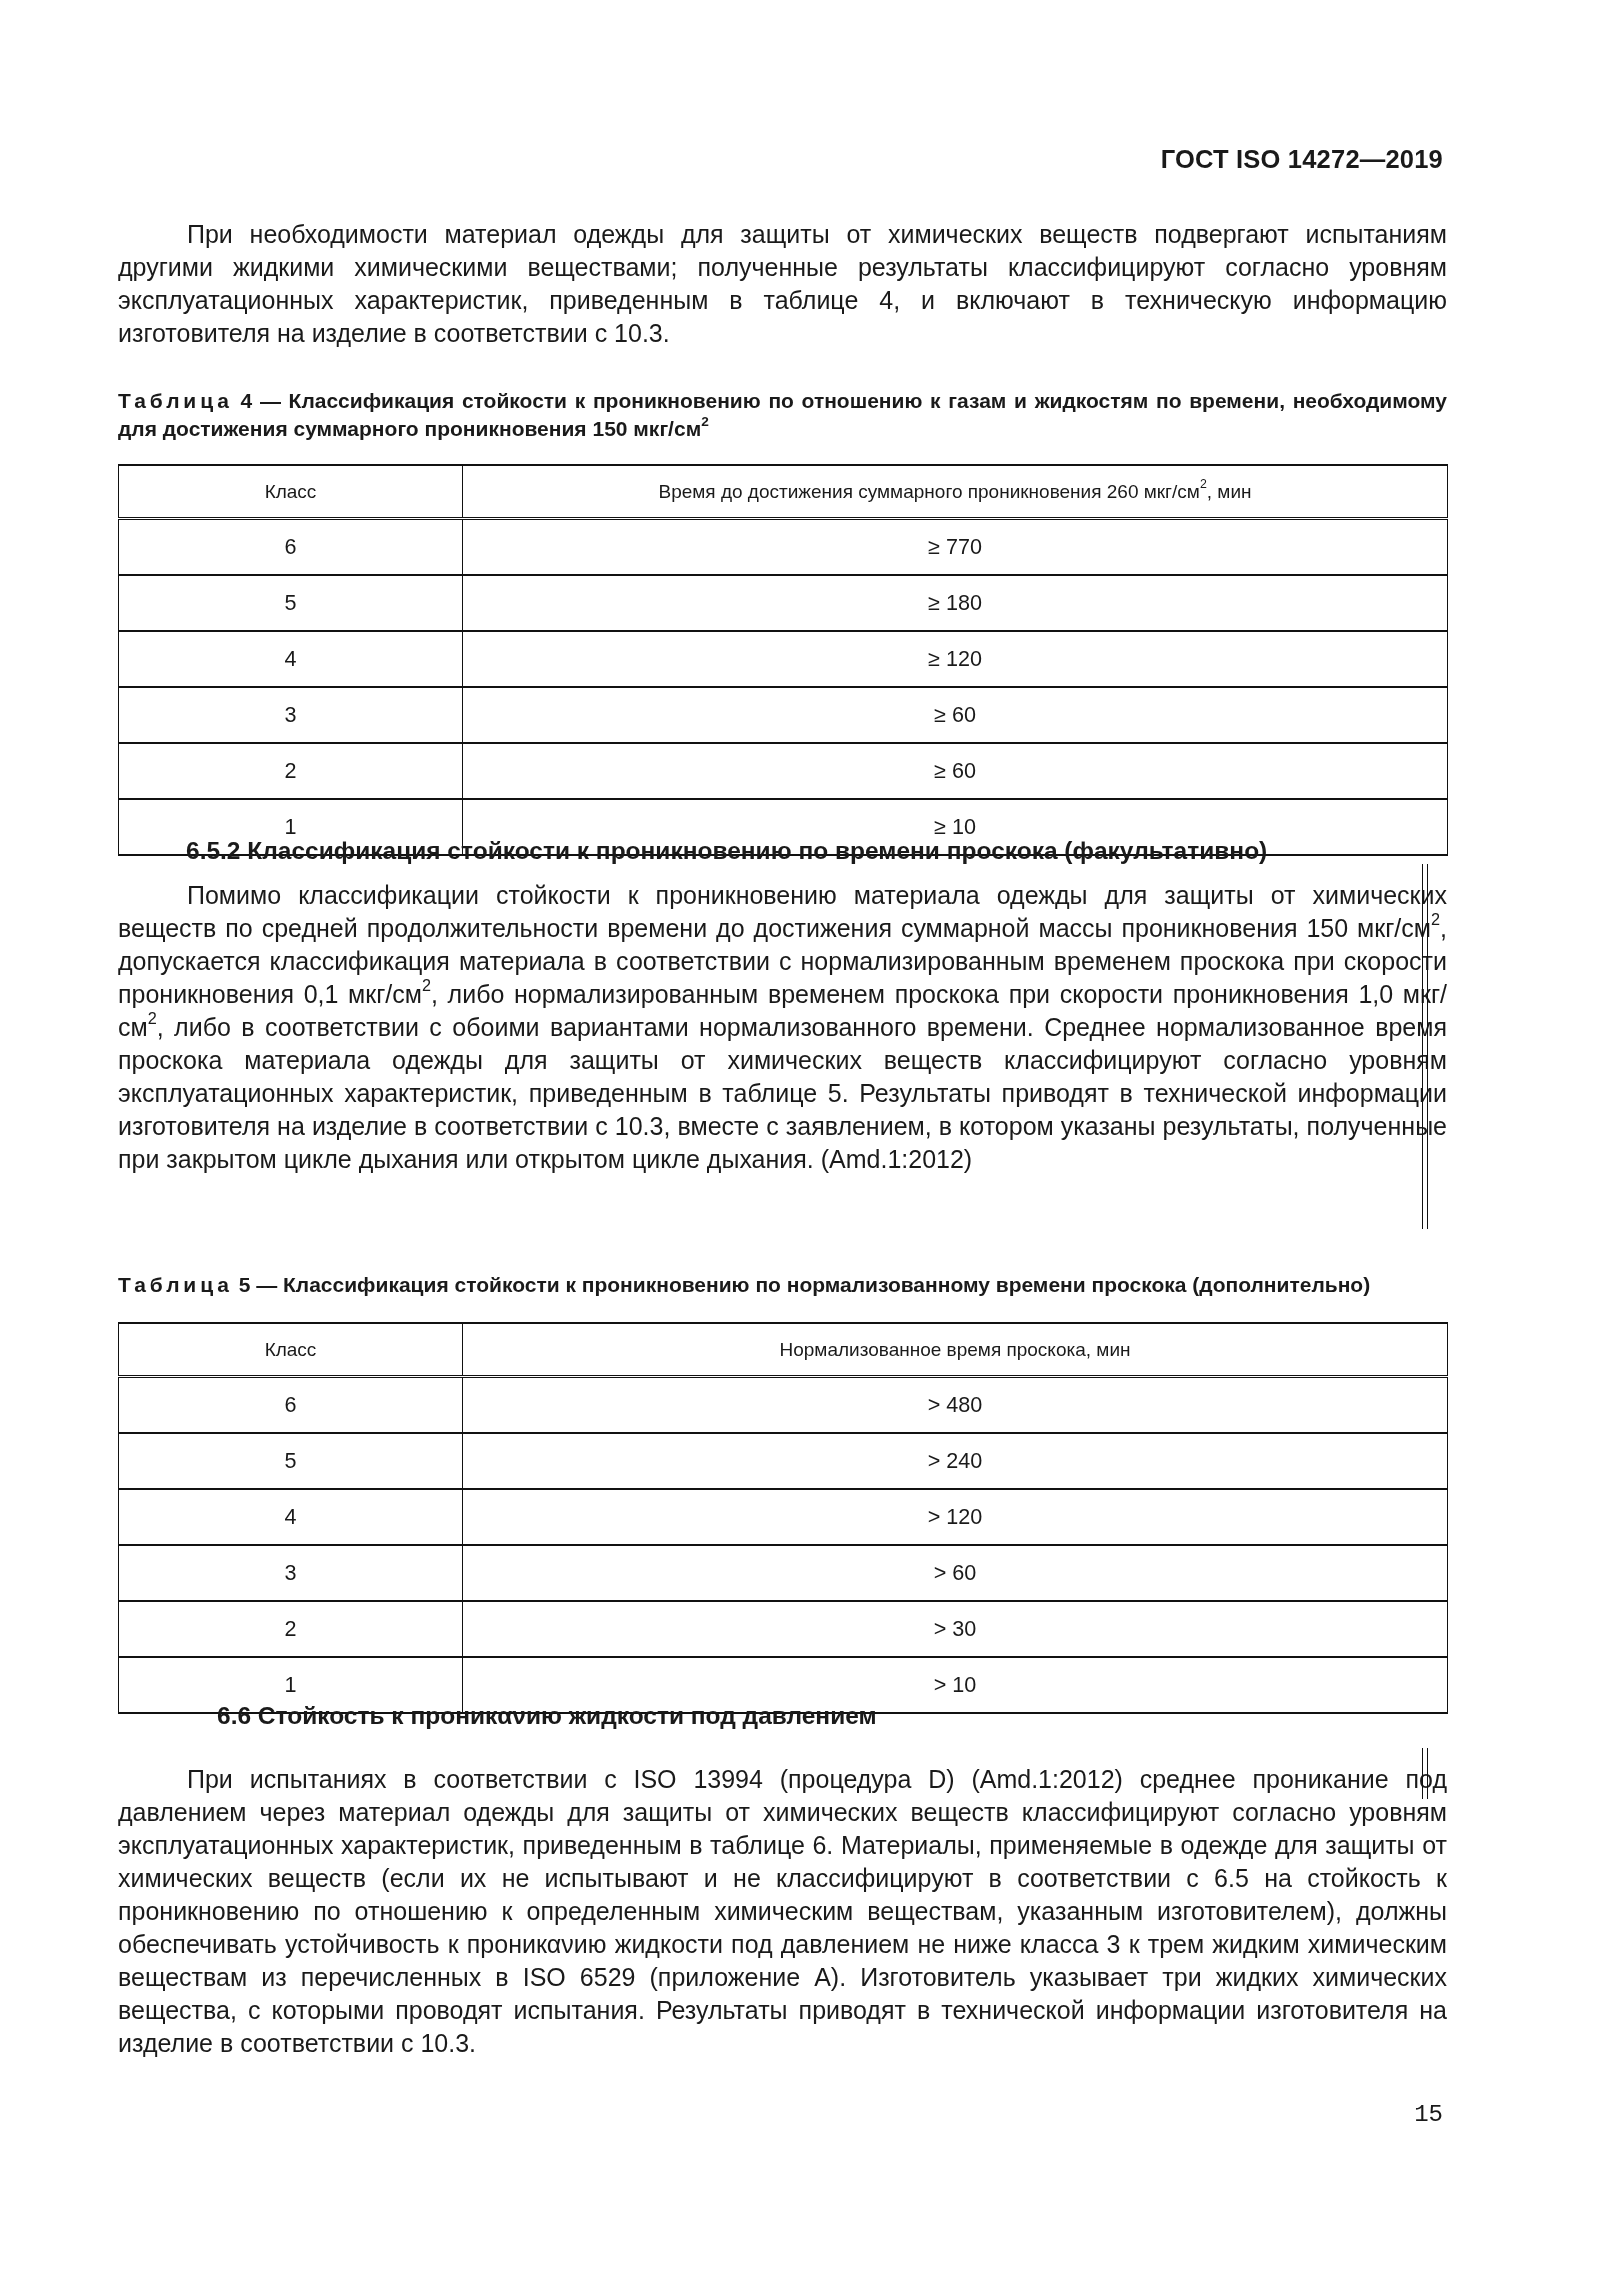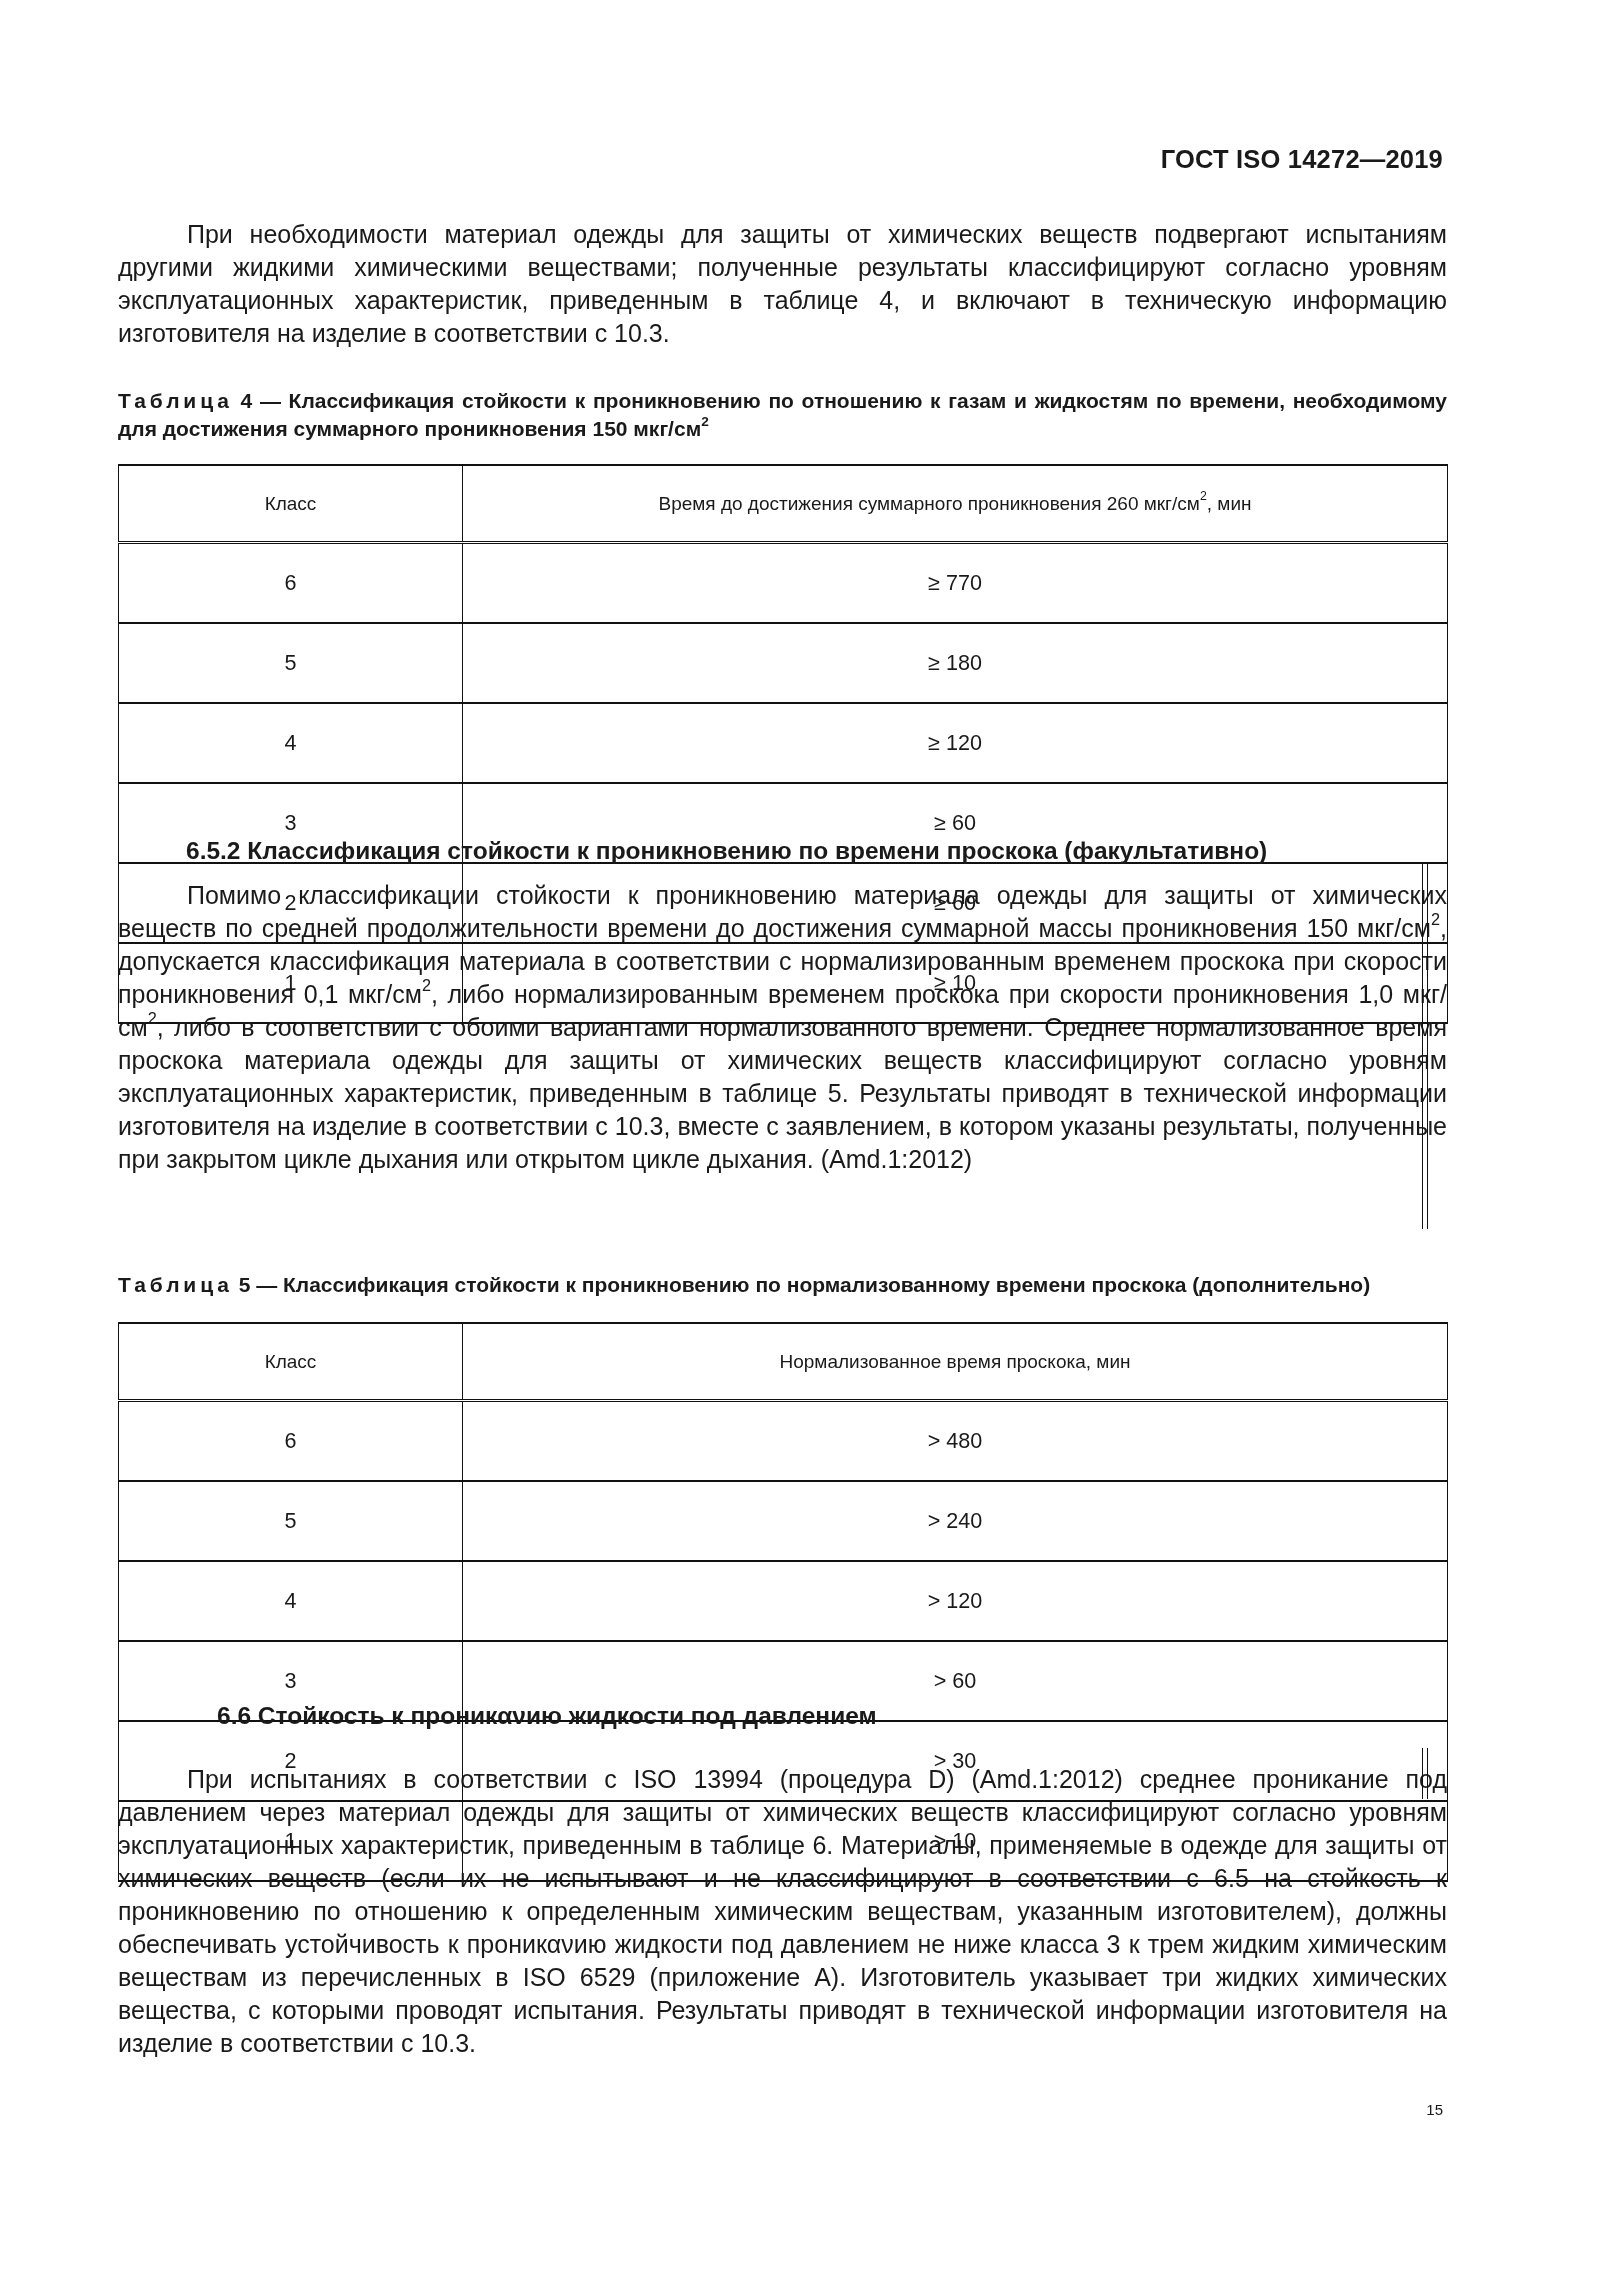--- a/index.html
+++ b/index.html
@@ -25,33 +25,33 @@
     .heading {
       position: absolute; left: 186px; font-weight: bold; font-size: 24.5px;
     }
     table.gost {
       position: absolute; left: 118px; width: 1330px;
       border-collapse: collapse; font-size: 21.6px;
     }
     table.gost td, table.gost th {
       border-left: 1.5px solid #111; border-right: 1.5px solid #111;
       border-bottom: 2.5px solid #111; text-align: center; font-weight: normal;
-      padding: 16px; height: 46px;
+      padding: 4px; height: 46px;
     }
     table.gost th {
       font-size: 19px; border-top: 2.9px solid #111; border-bottom: 3.9px double #111;
       height: 43px;
     }
     table.gost col.c1 { width: 344px; }
     sup { font-size: 0.65em; line-height: 0; position: relative; top: -0.15em; }
     .change-bar {
       position: absolute; width: 3.9px; border-left: 1.5px solid #111; border-right: 1.5px solid #111;
     }
     .page-num {
-      position: absolute; right: 178px; top: 2101px; font-size: 15px;
+      position: absolute; right: 178px; top: 2101px; font-size: 24px; font-family: Liberation Mono, monospace;
     }
   </style>
 </head>
 <body>
 
 <div class="page-header">ГОСТ ISO 14272—2019</div>
 
 <div class="para" style="top:218px;"><span class="ind"></span><span>При необходимости материал одежды для защиты от химических веществ подвергают испытаниям другими жидкими химическими веществами; полученные результаты классифицируют согласно уровням эксплуатационных характеристик, приведенным в таблице 4, и включают в техническую информацию изготовителя на изделие в соответствии с 10.3.</span></div>
 
 <div class="caption" style="top:387px;"><span class="sp">Таблица</span><span> 4 — Классификация стойкости к проникновению по отношению к газам и жидкостям по времени, необходимому для достижения суммарного проникновения 150 мкг/см</span><sup>2</sup></div>

